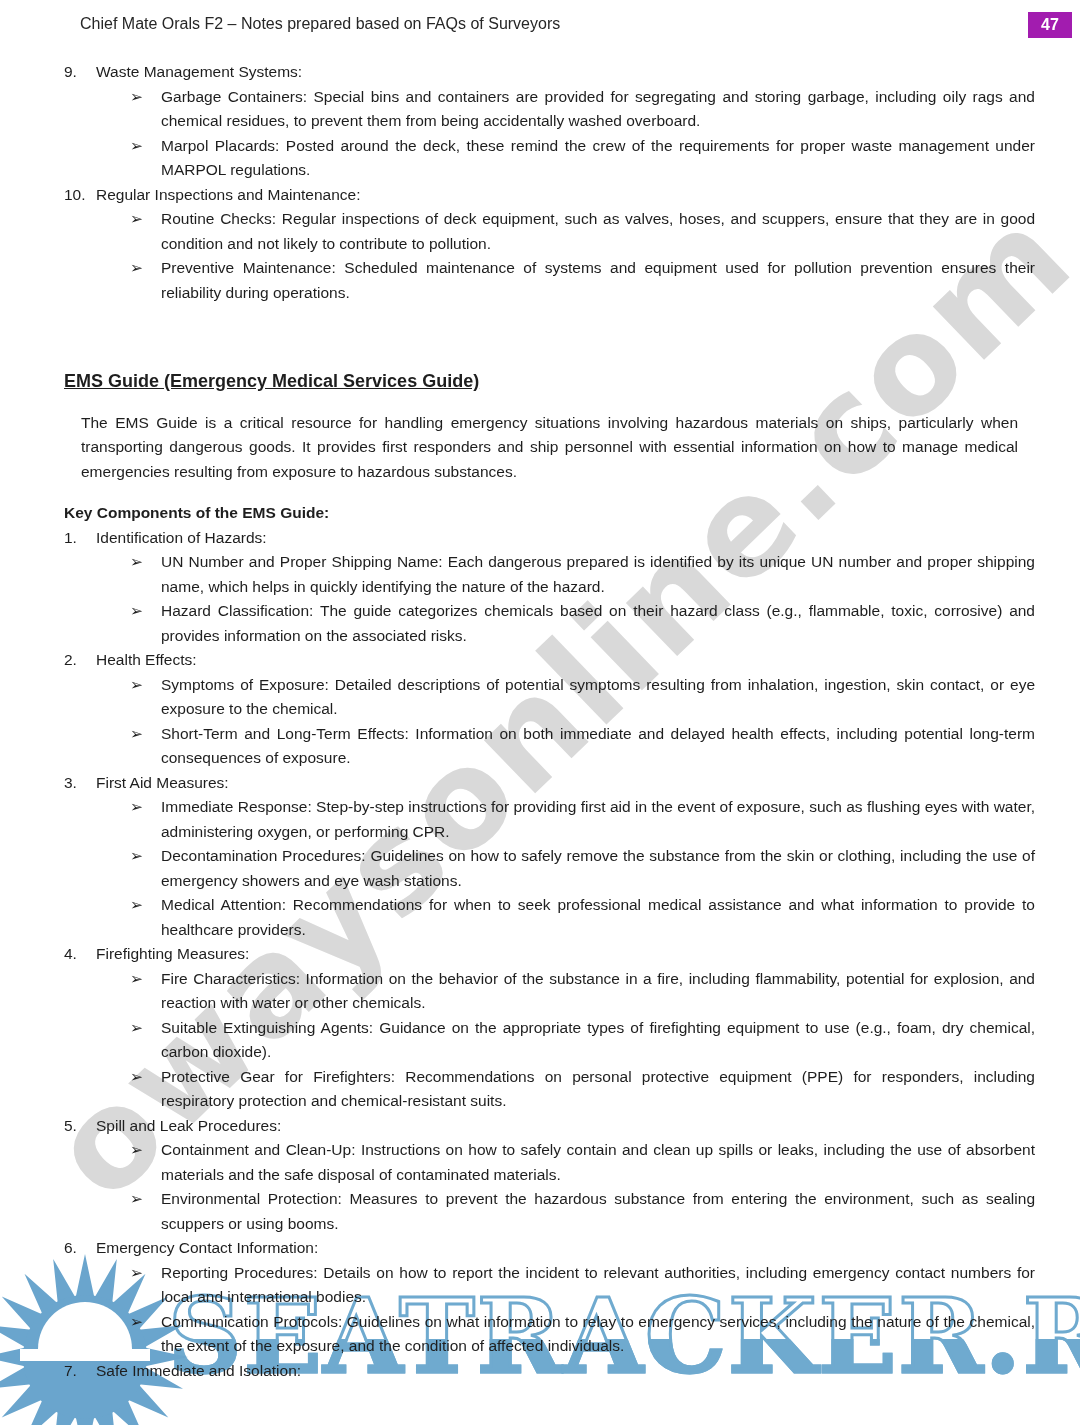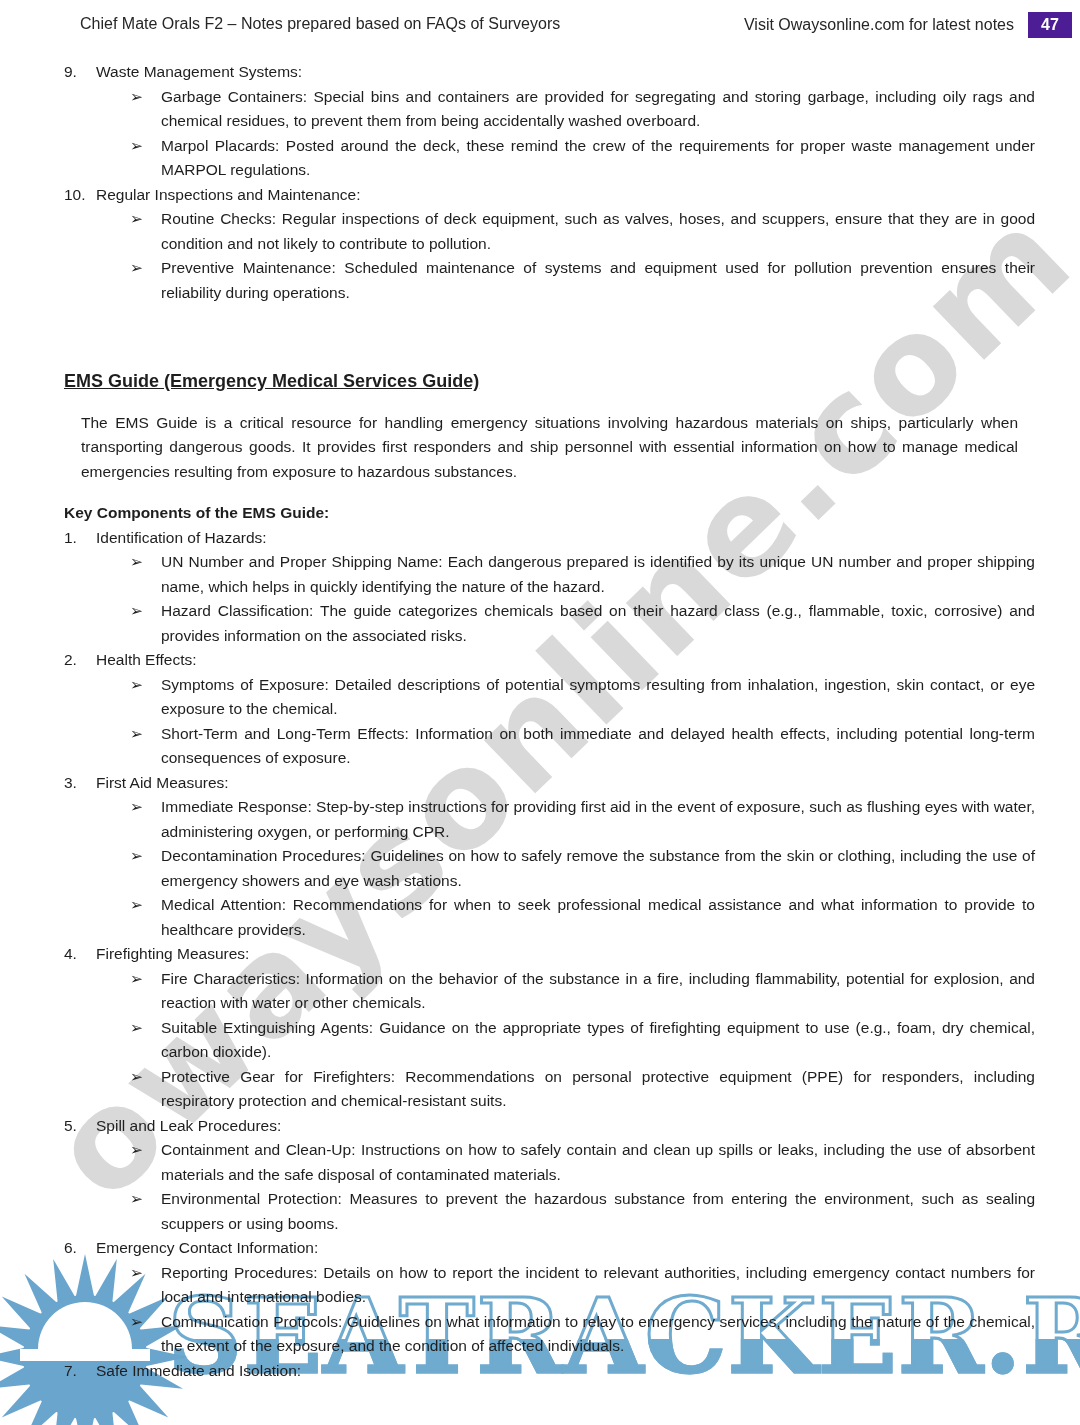--- a/index.html
+++ b/index.html
@@ -44,21 +44,21 @@
 
   .header {
     display:flex; align-items:flex-start;
     padding:12px 8px 0 80px;
     font-size:16px; color:#262626; line-height:24px;gap:16px;
   }
   .header-right { margin-left:auto; display:flex; align-items:center; }
   .page-badge {
     margin-left:14px;
     min-width:24px; padding:1px 10px;
-    background:#4c1d95; color:#ffffff;
+    background:#a21caf; color:#ffffff;
     font-weight:bold; font-size:16px; text-align:center;
   }
 
   .doc {
     padding:22px 45px 0 64px;
     font-size:15.5px; line-height:24.5px;
   }
 
   .item-head { display:flex; }
   .item-num { width:32px; flex-shrink:0; }
@@ -87,21 +87,20 @@
   <circle cx="105" cy="110" r="62" fill="#6aa5cd"></circle>
   <rect x="40" y="102" width="130" height="12" fill="#ffffff"></rect>
   <path d="M 58 102 A 47 47 0 0 1 152 102 Z" fill="#ffffff"></path>
 </svg>
 
 <div class="page-content">
 
   <div class="header">
     <span>Chief Mate Orals F2 – Notes prepared based on FAQs of Surveyors</span>
     <span class="header-right">
-      <span>Visit Owaysonline.com for latest notes</span>
       <span class="page-badge">47</span>
     </span>
   </div>
 
   <div class="doc">
 
     <div id="top-items">
         <div class="doc-item">
           <div class="item-head">
             <span class="item-num">9.</span>

